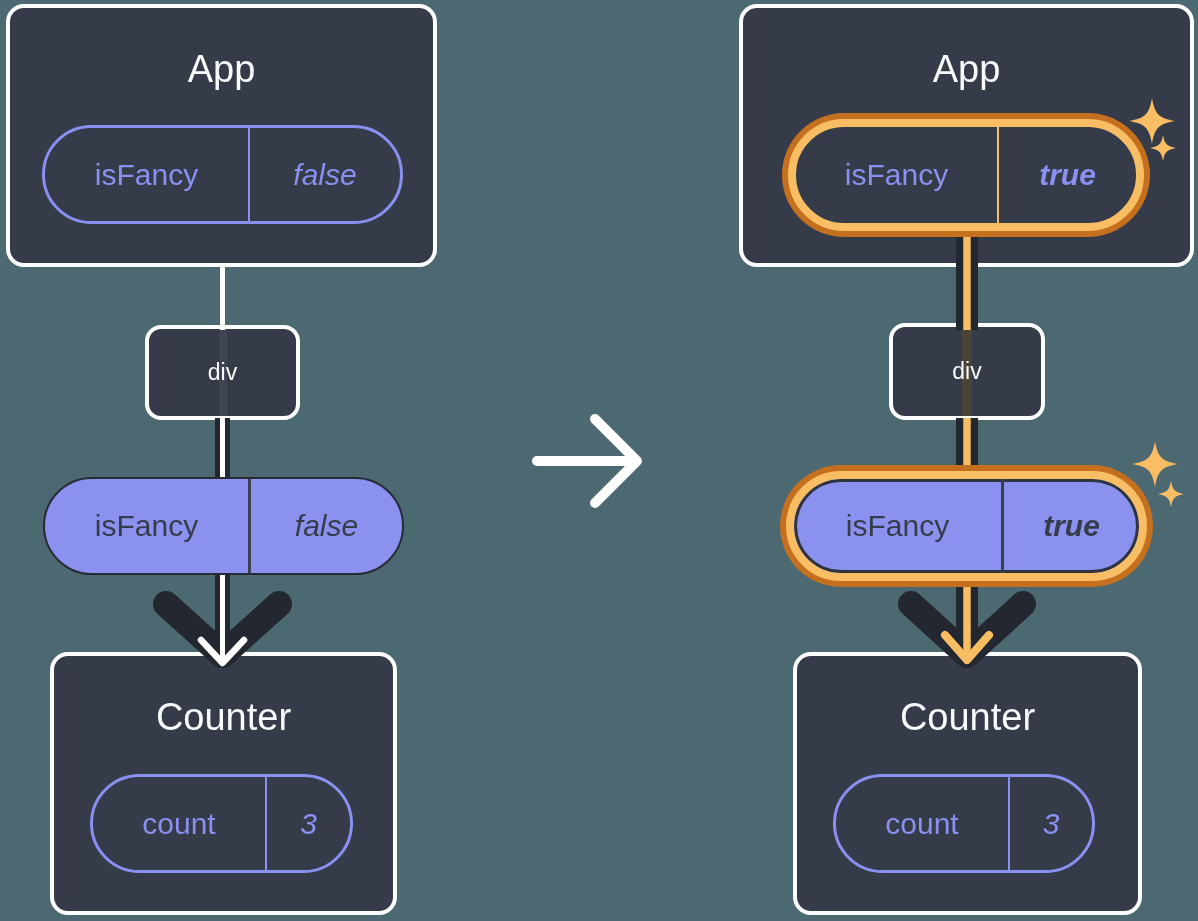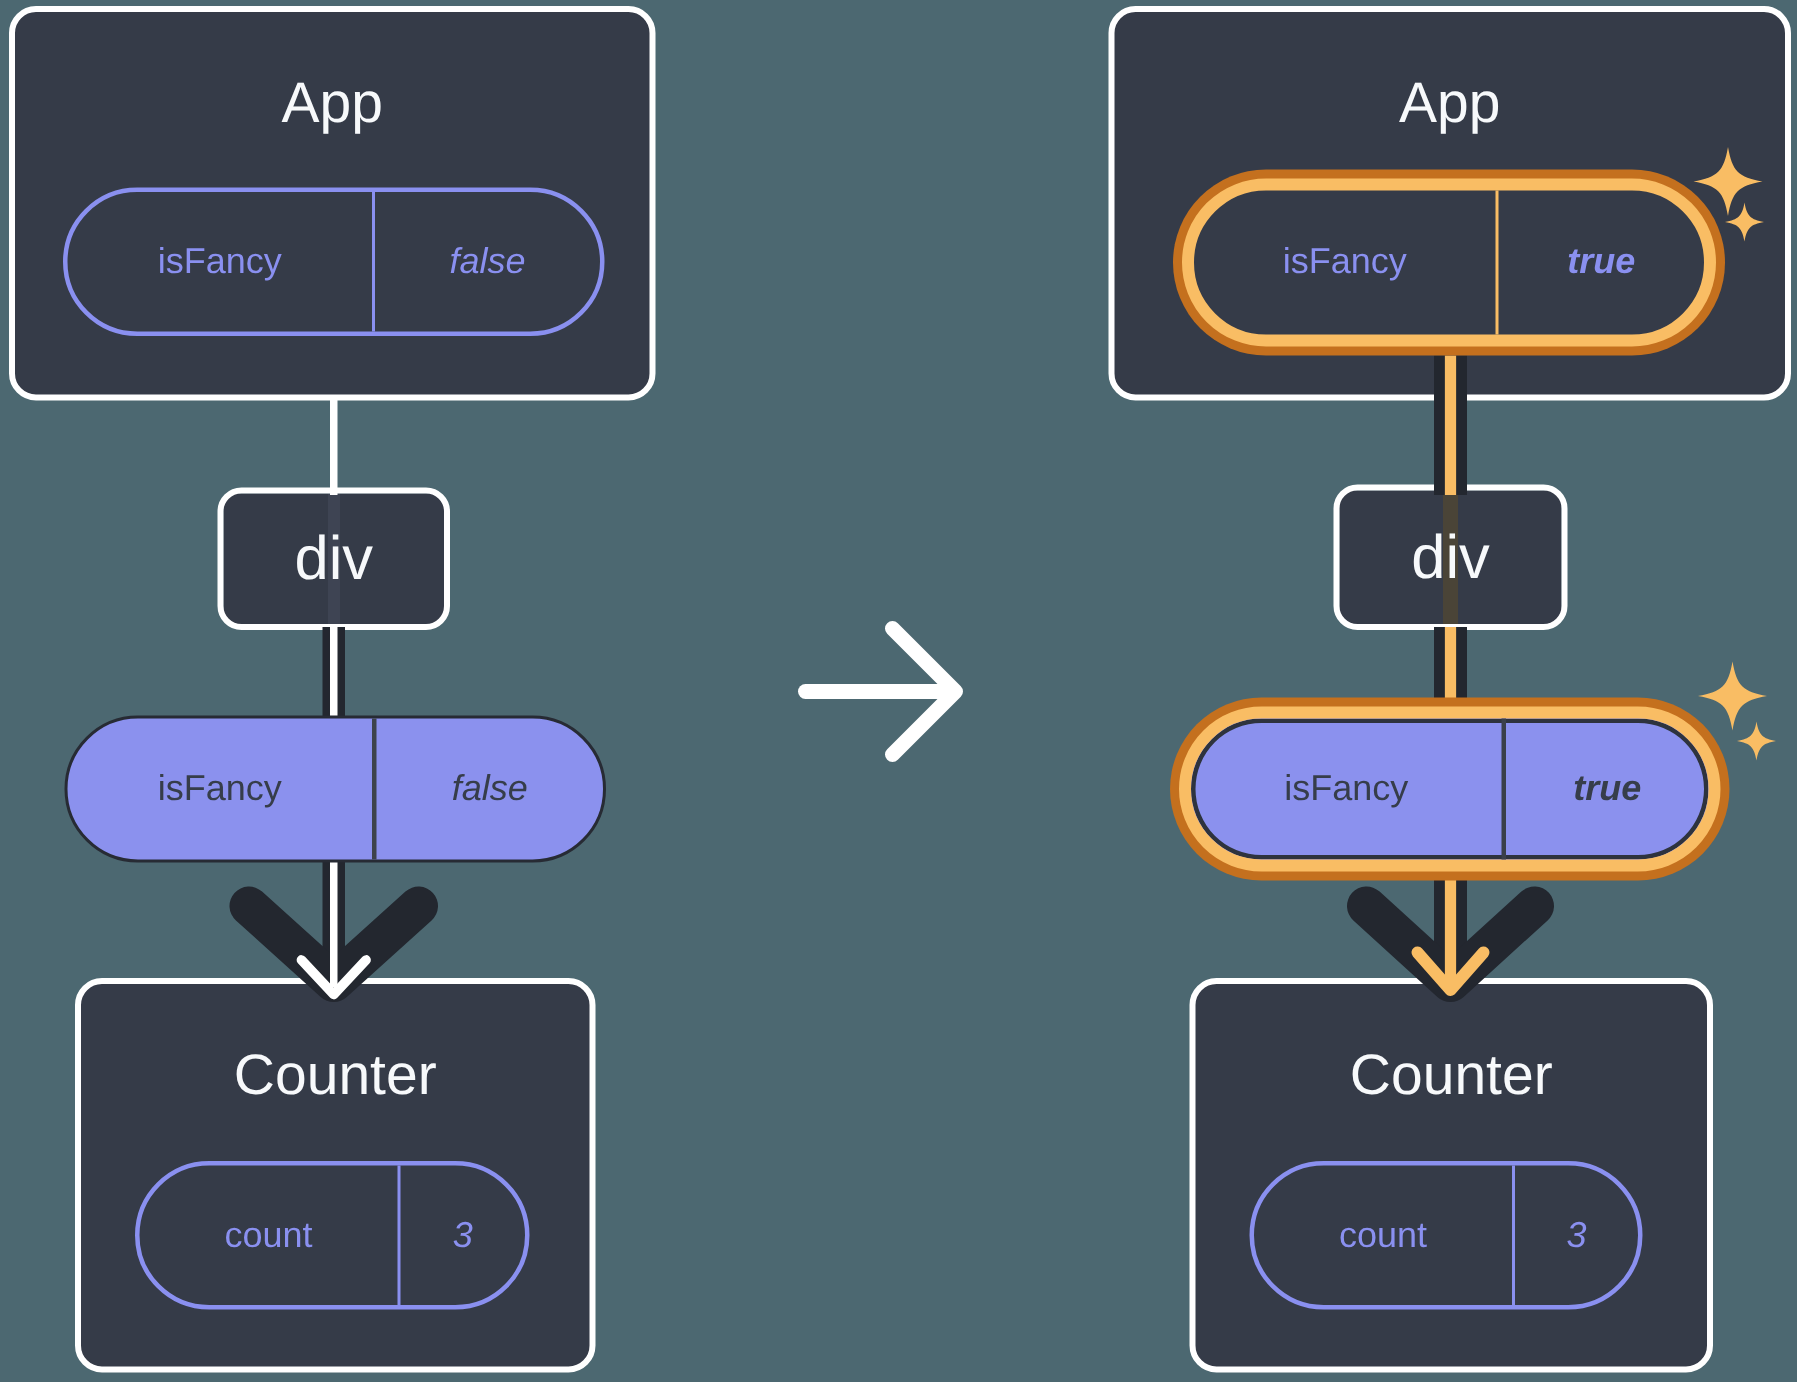--- a/index.html
+++ b/index.html
@@ -19,34 +19,34 @@
   #counter-left{left:50px;top:652px;width:347px;height:263px;}
   #counter-right{left:793px;top:652px;width:349px;height:263px;}
   .box-title{
     position:absolute;left:0;right:0;top:40px;text-align:center;
     font-size:38px;font-weight:500;color:var(--white_text);
   }
   
   .div-box{
     position:absolute;border:4px solid var(--box_border);border-radius:16px;
     z-index:1;display:flex;align-items:center;justify-content:center;
-    font-size:41px;font-weight:500;color:var(--white_text);box-sizing:border-box;
+    font-size:23px;font-weight:500;color:var(--white_text);box-sizing:border-box;
   }
   #div-left{left:145px;top:325px;width:155px;height:95px;
     background:linear-gradient(to right,var(--box_fill) calc(50% - 4px),
       var(--strip_left) calc(50% - 4px),var(--strip_left) calc(50% + 4px),
       var(--box_fill) calc(50% + 4px));}
   #div-right{left:889px;top:323px;width:156px;height:97px;
     background:linear-gradient(to right,var(--box_fill) calc(50% - 5px),
       var(--strip_right) calc(50% - 5px),var(--strip_right) calc(50% + 5px),
       var(--box_fill) calc(50% + 5px));}
   
   .pill{
     position:absolute;display:flex;align-items:stretch;border-radius:999px;
-    z-index:3;font-size:24px;box-sizing:border-box;
+    z-index:3;font-size:30px;box-sizing:border-box;
   }
   .pill-cell{display:flex;align-items:center;justify-content:center;}
   .cell-value{flex:1;font-style:italic;}
 
   #pill-app-left{left:42px;top:125px;width:361px;height:99px;
     border:3px solid var(--purple);color:var(--purple);}
   #pill-app-left .cell-name{width:203px;}
   #pill-app-left .cell-value{border-left:2px solid var(--purple);}
 
   #pill-mid-left{left:43px;top:477px;width:361px;height:98px;

